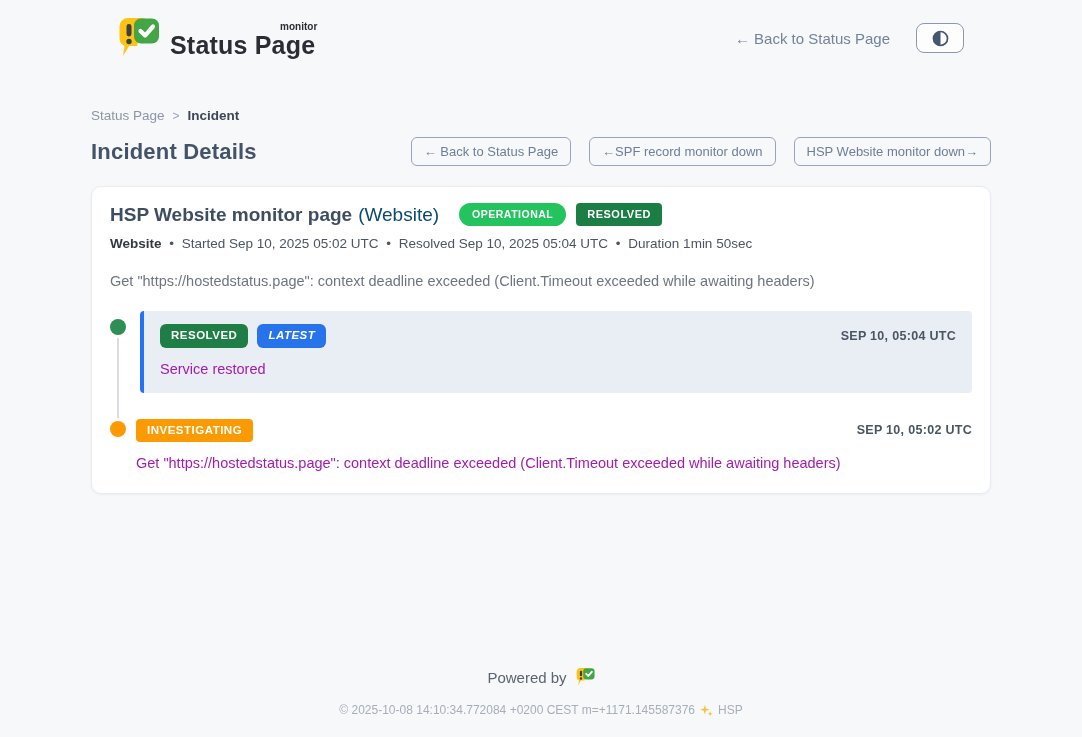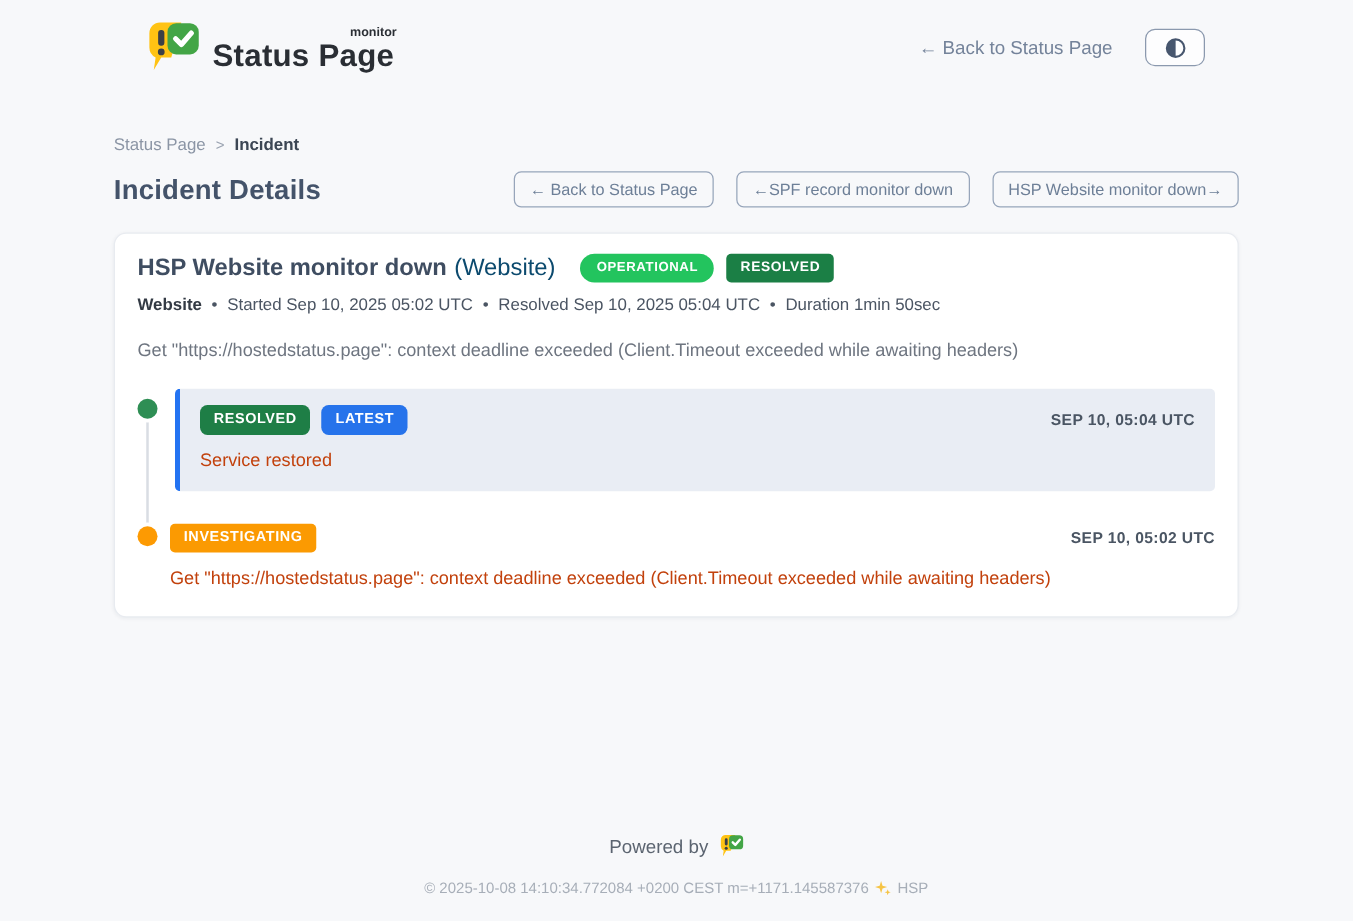--- a/index.html
+++ b/index.html
@@ -67,24 +67,24 @@
   .dot-green { background:#2e8e54; margin-top:8px; }
   .dot-orange { background:#fd9a02; margin-top:2px; }
   .tl-box {
     flex:1; margin-left:14px; background:#e9edf4; border-left:4px solid #2373f2;
     border-radius:4px; padding:13px 16px 16px;
   }
   .tl-plain { flex:1; margin-left:10px; padding-top:0; }
   .tl-head { display:flex; justify-content:space-between; align-items:center; }
   .tl-badges { display:flex; gap:9px; }
   .badge-resolved { background:#1e7e46; font-size:11.5px; padding:6px 11px; border-radius:6px; }
-  .badge-latest { background:#2673eb; font-size:11.5px; padding:6px 11px; border-radius:6px; }
+  .badge-latest { background:#2673eb; font-size:11.5px; padding:6px 11px; border-radius:6px;font-style:italic; }
   .badge-investigating { background:#fb9a02; font-size:11.5px; padding:6px 11px; border-radius:4px; }
   .tl-date { font-size:12.5px; font-weight:700; color:#4a5563; letter-spacing:.3px; }
-  .tl-msg { margin-top:13px; font-size:14.5px; color:#c2410c; }
+  .tl-msg { margin-top:13px; font-size:14.5px; color:#a21caf; }
 
   
   .footer { margin-top:auto; padding-bottom:20px; text-align:right; }
   .powered { display:flex; align-items:center; justify-content:center; gap:9px; font-size:15px; color:#5b6470; margin-bottom:16px; }
   .powered-icon { width:19px; height:20px; }
   .copyright { display:flex; align-items:center; justify-content:center; gap:5px; font-size:12px; color:#a7aeb8; }
 </style>
 </head>
 <body>
 
@@ -127,21 +127,21 @@
       <h1 class="page-title">Incident Details</h1>
       <div class="nav-buttons">
         <button class="nav-btn">← Back to Status Page</button>
         <button class="nav-btn">←SPF record monitor down</button>
         <button class="nav-btn">HSP Website monitor down→</button>
       </div>
     </div>
 
     <div class="card">
       <div class="card-title-row">
-        <span class="incident-title">HSP Website monitor down</span>
+        <span class="incident-title">HSP Website monitor page</span>
         <span class="incident-component">(Website)</span>
         <span class="badge badge-operational">OPERATIONAL</span>
         <span class="badge badge-resolved-hdr">RESOLVED</span>
       </div>
 
       <div class="meta-line">
         <span class="meta-strong">Website</span>
         <span class="meta-dot">•</span>
         <span>Started Sep 10, 2025 05:02 UTC</span>
         <span class="meta-dot">•</span>

